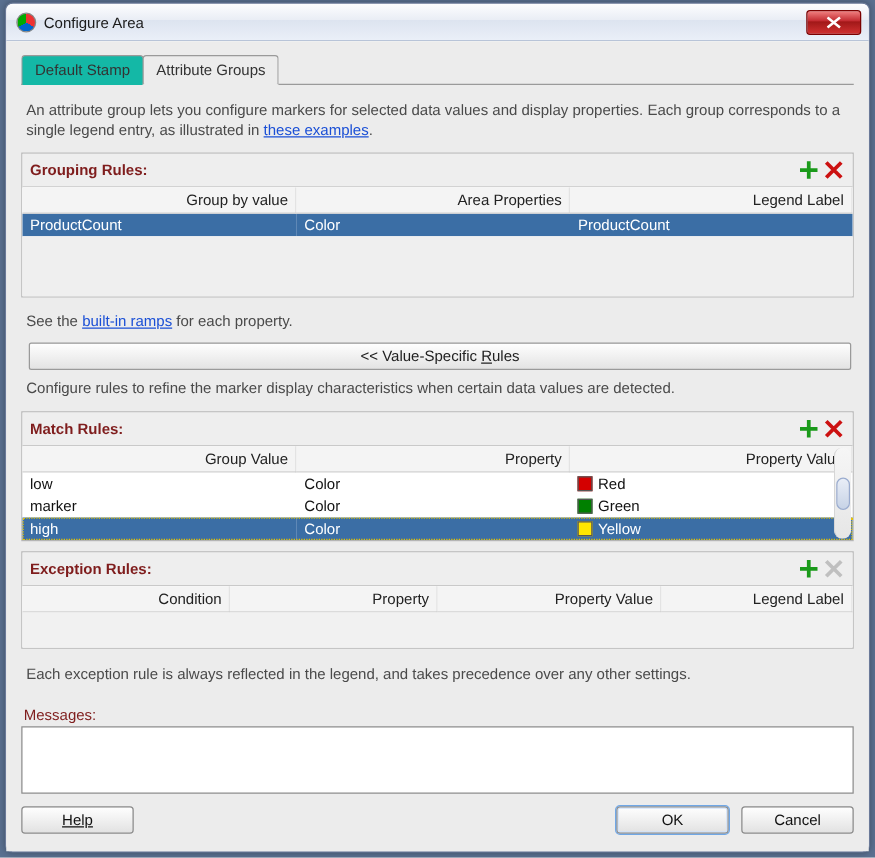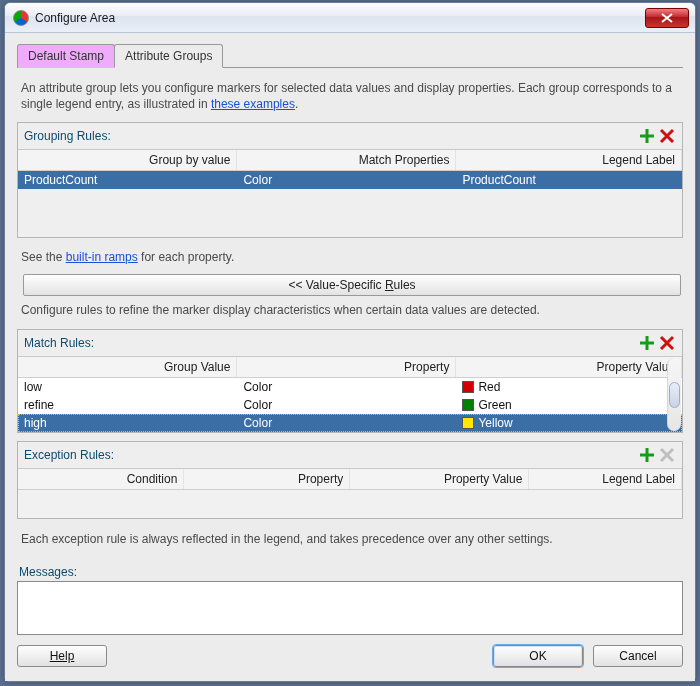--- a/index.html
+++ b/index.html
@@ -6,42 +6,42 @@
   body { margin: 0; background: #5a7090; width: 700px; height: 686px; overflow: hidden; }
   .window { position: absolute; left: 4px; top: 2px; width: 692px; height: 680px; background: #fff; border: 1px solid #6b7a99; border-radius: 6px; box-shadow: 0 0 6px rgba(0,0,0,0.3); display: flex; flex-direction: column; }
   .titlebar { height: 30px; background: linear-gradient(#fdfdfe,#e9edf5 45%,#dde4f0 46%,#eaeff8); border-bottom: 1px solid #b8c4d8; display: flex; align-items: center; border-radius: 6px 6px 0 0; padding: 0 2px 0 8px; }
   .title-icon { width: 16px; height: 16px; border-radius: 50%; background: conic-gradient(#e33 0 120deg,#06c 120deg 240deg,#0a0 240deg 360deg); margin-right: 6px; border:1px solid #888; }
   .title-text { flex: 1; color: #1a1a1a; }
   .close-btn { width: 44px; height: 20px; background: linear-gradient(#f08080,#c1272d 45%,#a01818 46%,#d03030); border: 1px solid #7a0000; border-radius: 3px; color:#fff; display:flex; align-items:center; justify-content:center; font-weight:bold; cursor:pointer; margin-right:4px;}
   .body { flex:1; background: #ececec; padding: 10px 12px 12px 12px; display:flex; flex-direction:column; }
   .tabs { display:flex; border-bottom:1px solid #9a9a9a; margin-bottom:6px; }
   .tab { padding: 4px 10px; background:#ececec; border:1px solid #9a9a9a; border-bottom:none; margin-right:-1px; border-radius:3px 3px 0 0; cursor:pointer; position:relative; top:1px; color:#333;}
   .tab.active { background:#ececec; border-bottom:1px solid #ececec; font-weight:normal; z-index:2; }
-  .tab.inactive { background:#f0abfc; }
+  .tab.inactive { background:#14b8a6; }
   .desc { color:#4a4a4a; margin: 6px 4px 8px 4px; line-height:1.35; }
   .link { color:#1a4fd6; text-decoration:underline; cursor:pointer; }
   .section { border:1px solid #b5b5b5; background:#f7f7f7; margin: 2px 0 6px 0; }
   .section-head { display:flex; align-items:center; padding:4px 6px; background:#eeeeee; border-bottom:1px solid #c9c9c9; }
-  .section-title { flex:1; color:#0c4a6e; }
+  .section-title { flex:1; color:#7f1d1d;font-weight:bold; }
   .icon-btn { width:18px; height:18px; display:flex; align-items:center; justify-content:center; margin-left:2px; cursor:pointer; }
   .tbl { width:100%; border-collapse:collapse; background:#fff; }
   .tbl th { text-align:right; font-weight:normal; background:#f4f4f4; border-bottom:1px solid #cfcfcf; border-right:1px solid #e3e3e3; padding:3px 6px; color:#222;}
   .tbl td { padding:2px 6px; border-right:1px solid transparent; color:#111; }
   .row-sel td { background:#3b6ea5; color:#fff; }
   .match-focus { outline:1px dotted #e6c200; outline-offset:-1px;}
   .tbl-wrap { background:#fff; }
   .grouping-body { height: 48px; background:#efefef;}
   .match-body { position:relative;}
   .scroll-stub { position:absolute; right:1px; top:1px; bottom:1px; width:14px; background:linear-gradient(#f6f6f6,#e6e6e6); border-left:1px solid #d6d6d6; border-radius:7px;}
   .scroll-thumb { position:absolute; left:1px; right:1px; top:24px; height:26px; background:linear-gradient(#e9eef7,#c7d3e6); border:1px solid #9aaccf; border-radius:6px;}
   .swatch { display:inline-block; width:12px; height:12px; border:1px solid #555; margin-right:4px; vertical-align:-2px;}
   .subtext { color:#4a4a4a; margin:6px 4px; }
   .vsr-btn { display:inline-block; padding:3px 16px; border:1px solid #9a9a9a; background:linear-gradient(#fefefe,#e3e3e3); border-radius:2px; margin:4px 2px 6px 6px; cursor:pointer; min-width:150px; text-align:center; color:#222;}
   .vsr-btn .ul { text-decoration: underline; }
-  .msgs-label { margin:10px 0 2px 2px; color:#0c4a6e;}
+  .msgs-label { margin:10px 0 2px 2px; color:#7f1d1d;}
   .msgs-box { height:54px; border:1px solid #8a8a8a; background:#fff; }
   .footer { display:flex; padding:10px 0 0 0;}
   .btn { padding:3px 0; width:90px; text-align:center; border:1px solid #8a8a8a; background:linear-gradient(#fefefe,#e2e2e2); border-radius:3px; cursor:pointer; margin-left:10px; color:#111;}
   .btn.default { outline:1px solid #6fa7e6; box-shadow:0 0 0 1px #cfe2fb inset;}
   .btn-help { margin-left:0;}
   .spacer { flex:1; }
   .exc-body { height:28px; background:#f1f1f1;}
   svg { display:block; }
 </style>
 </head>
@@ -80,21 +80,21 @@
           <svg width="16" height="16" viewBox="0 0 16 16">
               <path d="M2 2l12 12M14 2L2 14" stroke="#cc1111" stroke-width="3"></path>
             </svg>
         </div>
       </div>
       <div class="tbl-wrap">
         <table class="tbl">
           <thead>
               <tr>
             <th style="width:33%">Group by value</th>
-            <th style="width:33%">Match Properties</th>
+            <th style="width:33%">Area Properties</th>
             <th>Legend Label</th>
           </tr>
             </thead>
           <tbody>
             <tr class="row-sel">
               <td>ProductCount</td>
               <td>Color</td>
               <td>ProductCount</td>
             </tr>
           </tbody>
@@ -136,21 +136,21 @@
             <th>Property Value</th>
           </tr>
             </thead>
           <tbody>
             <tr>
               <td>low</td>
               <td>Color</td>
               <td><span class="swatch" style="background:#d40000"></span><span>Red</span></td>
             </tr>
             <tr>
-              <td>refine</td>
+              <td>marker</td>
               <td>Color</td>
               <td><span class="swatch" style="background:#008000"></span><span>Green</span></td>
             </tr>
             <tr class="row-sel match-focus">
               <td>high</td>
               <td>Color</td>
               <td><span class="swatch" style="background:#ffe600"></span><span>Yellow</span></td>
             </tr>
           </tbody>
         </table>

